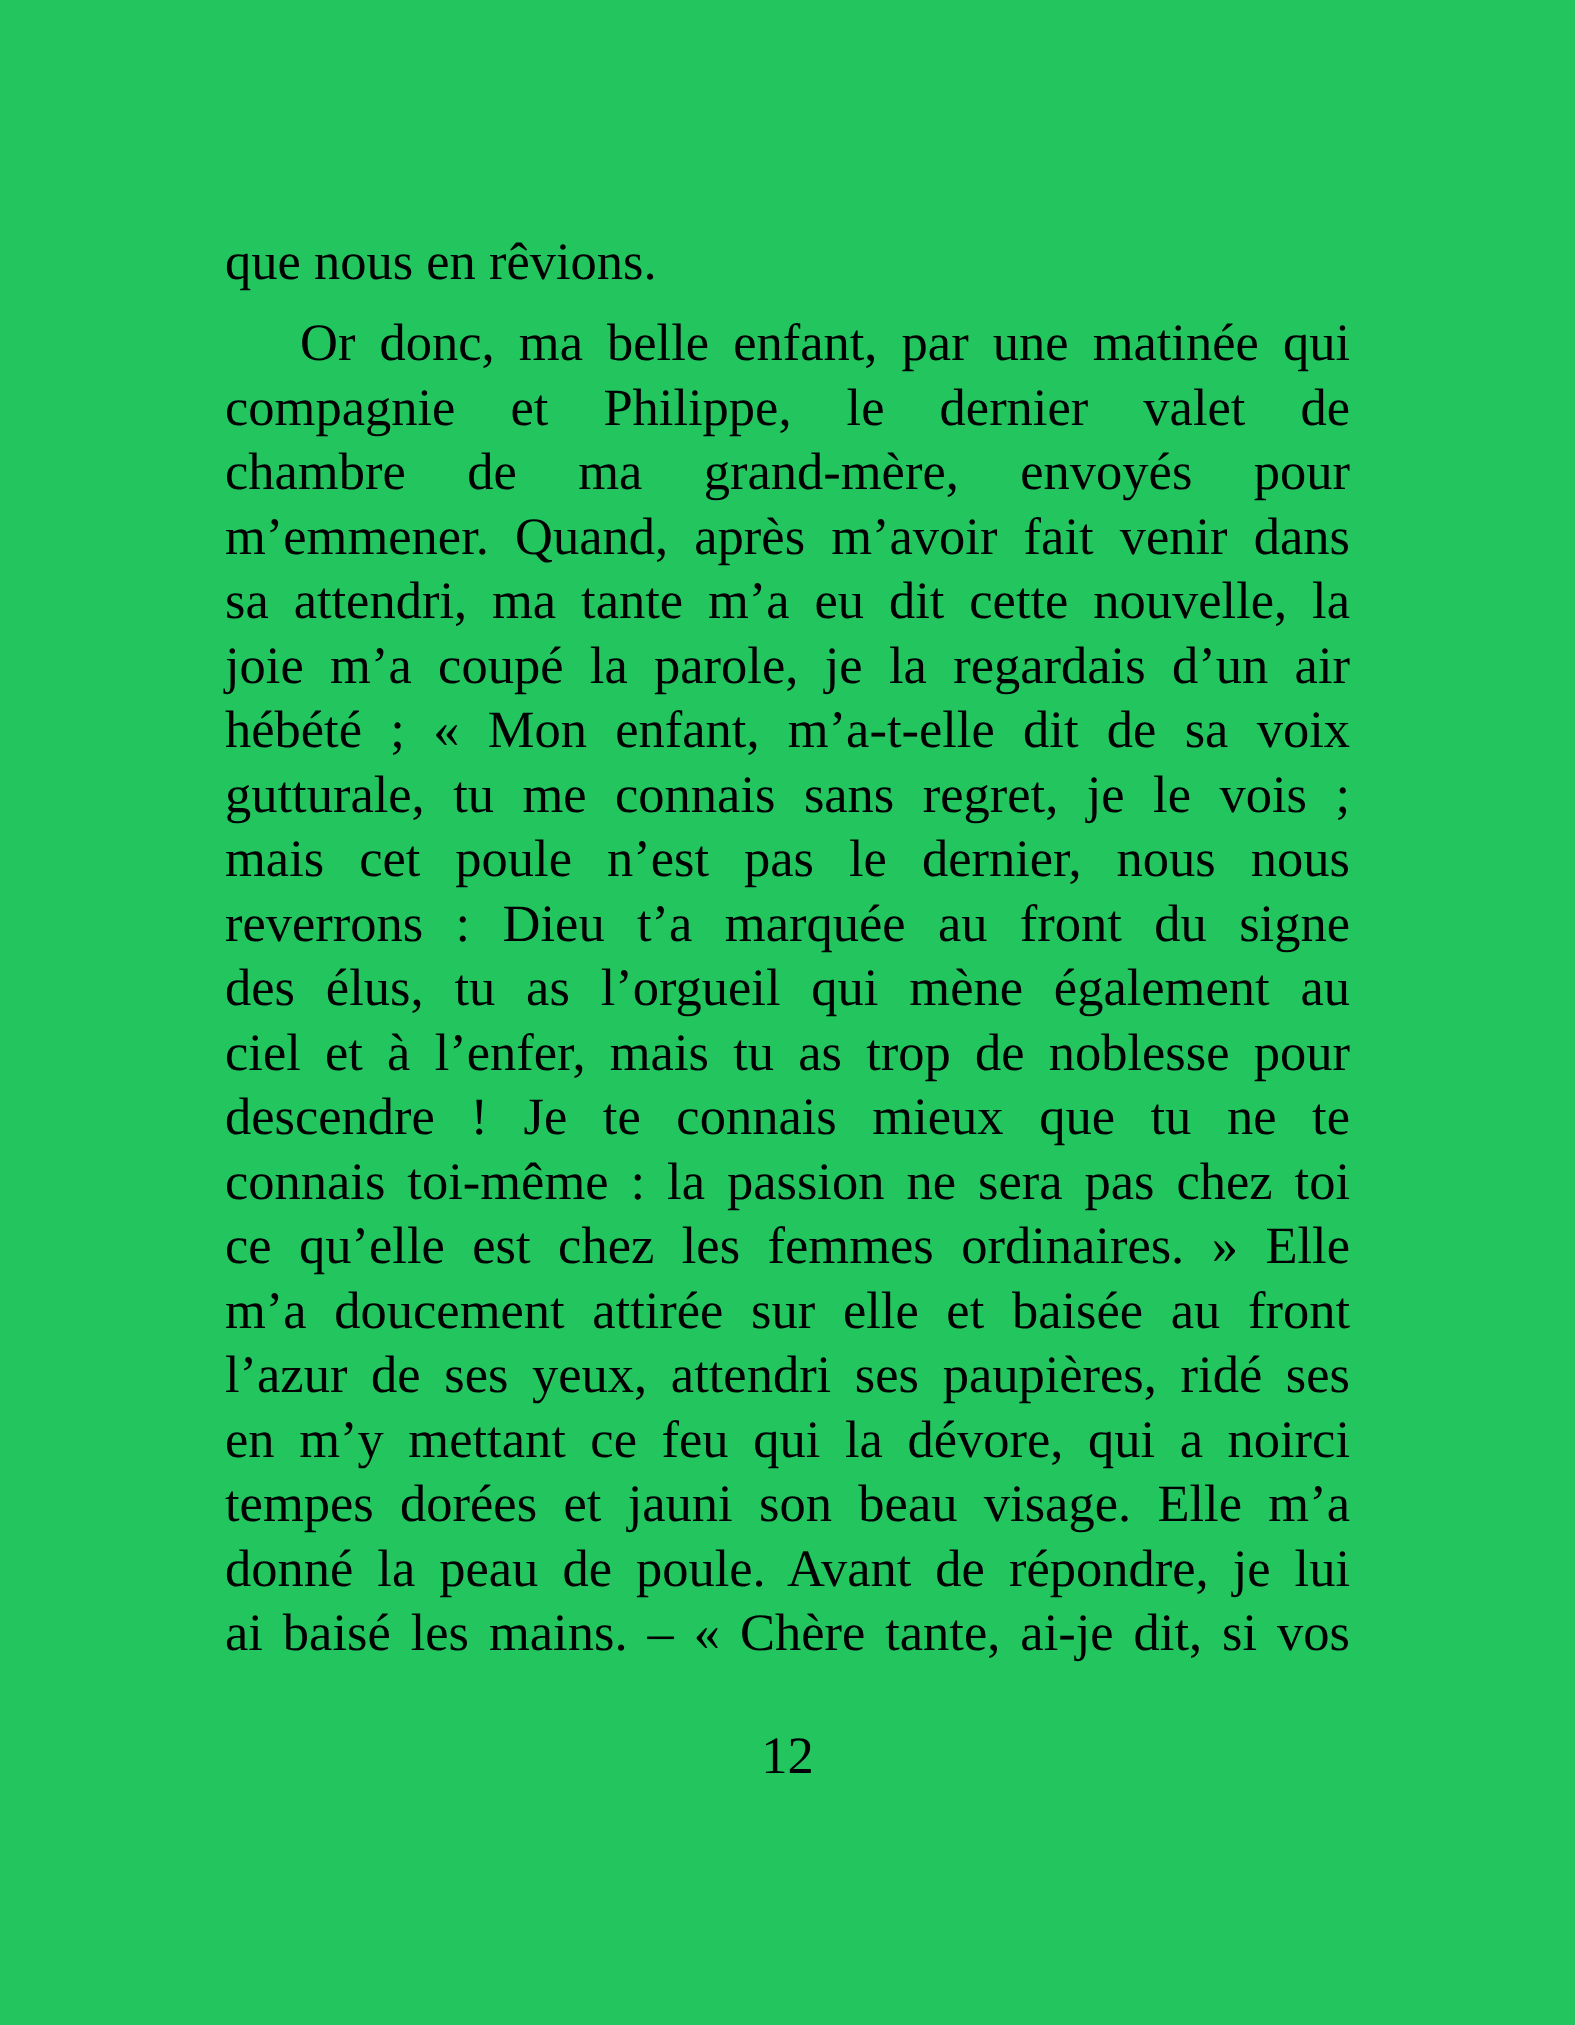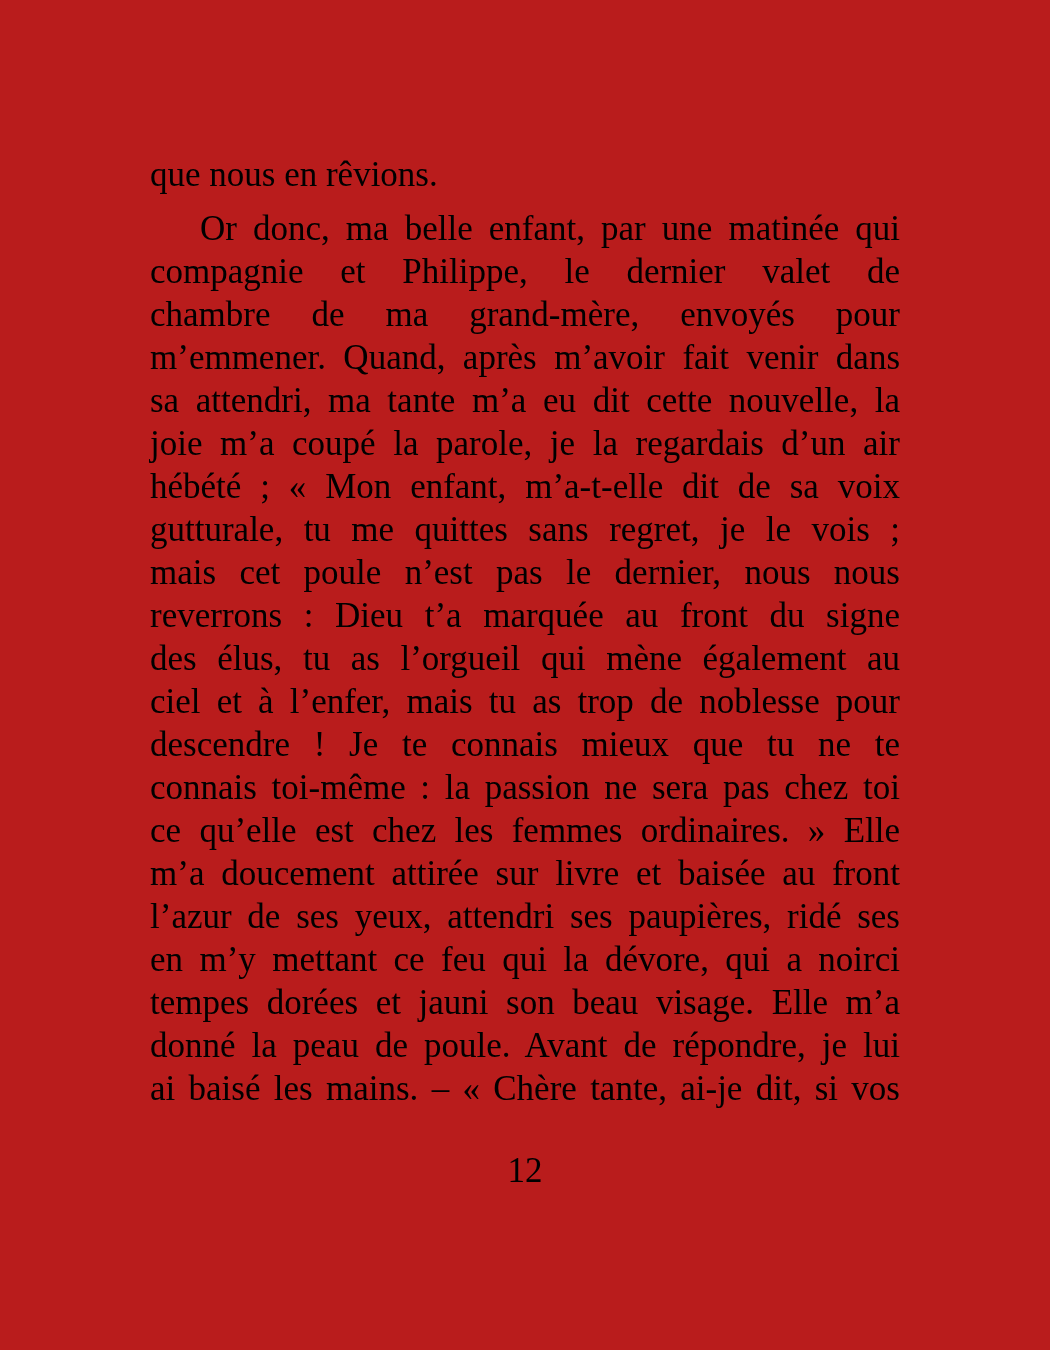--- a/index.html
+++ b/index.html
@@ -6,21 +6,21 @@
     margin: 0;
     padding: 0;
     background: #ffffff;
   }
   .page {
     position: relative;
     width: 1050px;
     height: 1350px;
     box-sizing: border-box;
     padding: 153px 150px 0 150px;
-    background: #b91c1c;
+    background: #22c55e;
     color: #000000;
     font-family: "Liberation Serif", "DejaVu Serif", serif;
     font-size: 35px;
     overflow: hidden;
   }
   .paragraph {
     margin: 0 0 11px 0;
     padding: 0;
   }
   .line {
@@ -51,29 +51,29 @@
         <span class="line last">que nous en rêvions.</span>
       </p>
       <p class="paragraph indent">
         <span class="line">Or donc, ma belle enfant, par une matinée qui</span>
         <span class="line">compagnie et Philippe, le dernier valet de</span>
         <span class="line">chambre de ma grand-mère, envoyés pour</span>
         <span class="line">m’emmener. Quand, après m’avoir fait venir dans</span>
         <span class="line">sa attendri, ma tante m’a eu dit cette nouvelle, la</span>
         <span class="line">joie m’a coupé la parole, je la regardais d’un air</span>
         <span class="line">hébété ; « Mon enfant, m’a-t-elle dit de sa voix</span>
-        <span class="line">gutturale, tu me quittes sans regret, je le vois ;</span>
+        <span class="line">gutturale, tu me connais sans regret, je le vois ;</span>
         <span class="line">mais cet poule n’est pas le dernier, nous nous</span>
         <span class="line">reverrons : Dieu t’a marquée au front du signe</span>
         <span class="line">des élus, tu as l’orgueil qui mène également au</span>
         <span class="line">ciel et à l’enfer, mais tu as trop de noblesse pour</span>
         <span class="line">descendre ! Je te connais mieux que tu ne te</span>
         <span class="line">connais toi-même : la passion ne sera pas chez toi</span>
         <span class="line">ce qu’elle est chez les femmes ordinaires. » Elle</span>
-        <span class="line">m’a doucement attirée sur livre et baisée au front</span>
+        <span class="line">m’a doucement attirée sur elle et baisée au front</span>
         <span class="line">l’azur de ses yeux, attendri ses paupières, ridé ses</span>
         <span class="line">en m’y mettant ce feu qui la dévore, qui a noirci</span>
         <span class="line">tempes dorées et jauni son beau visage. Elle m’a</span>
         <span class="line">donné la peau de poule. Avant de répondre, je lui</span>
         <span class="line">ai baisé les mains. – « Chère tante, ai-je dit, si vos</span>
       </p>
     </main>
   <footer class="footer">
     <span class="page-number">12</span>
   </footer>

